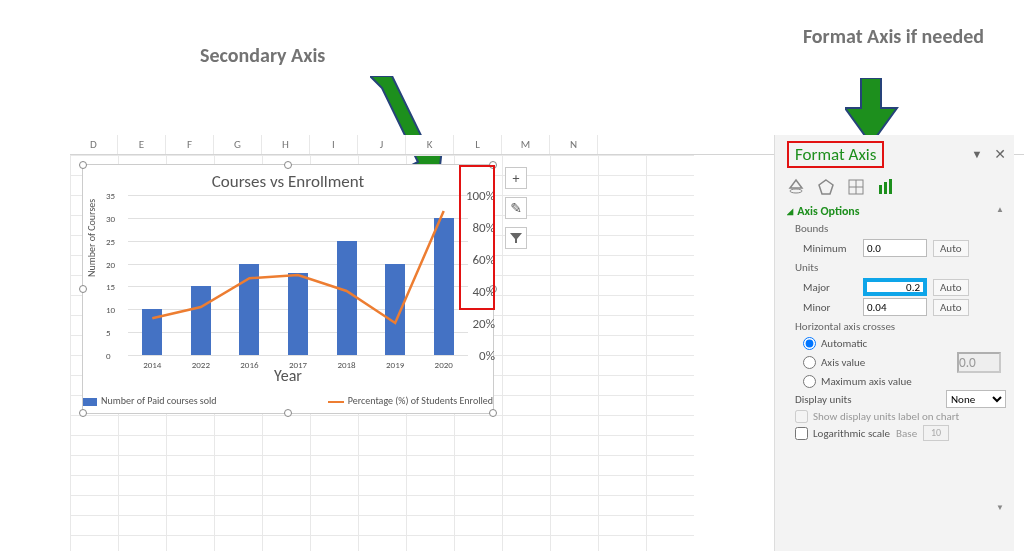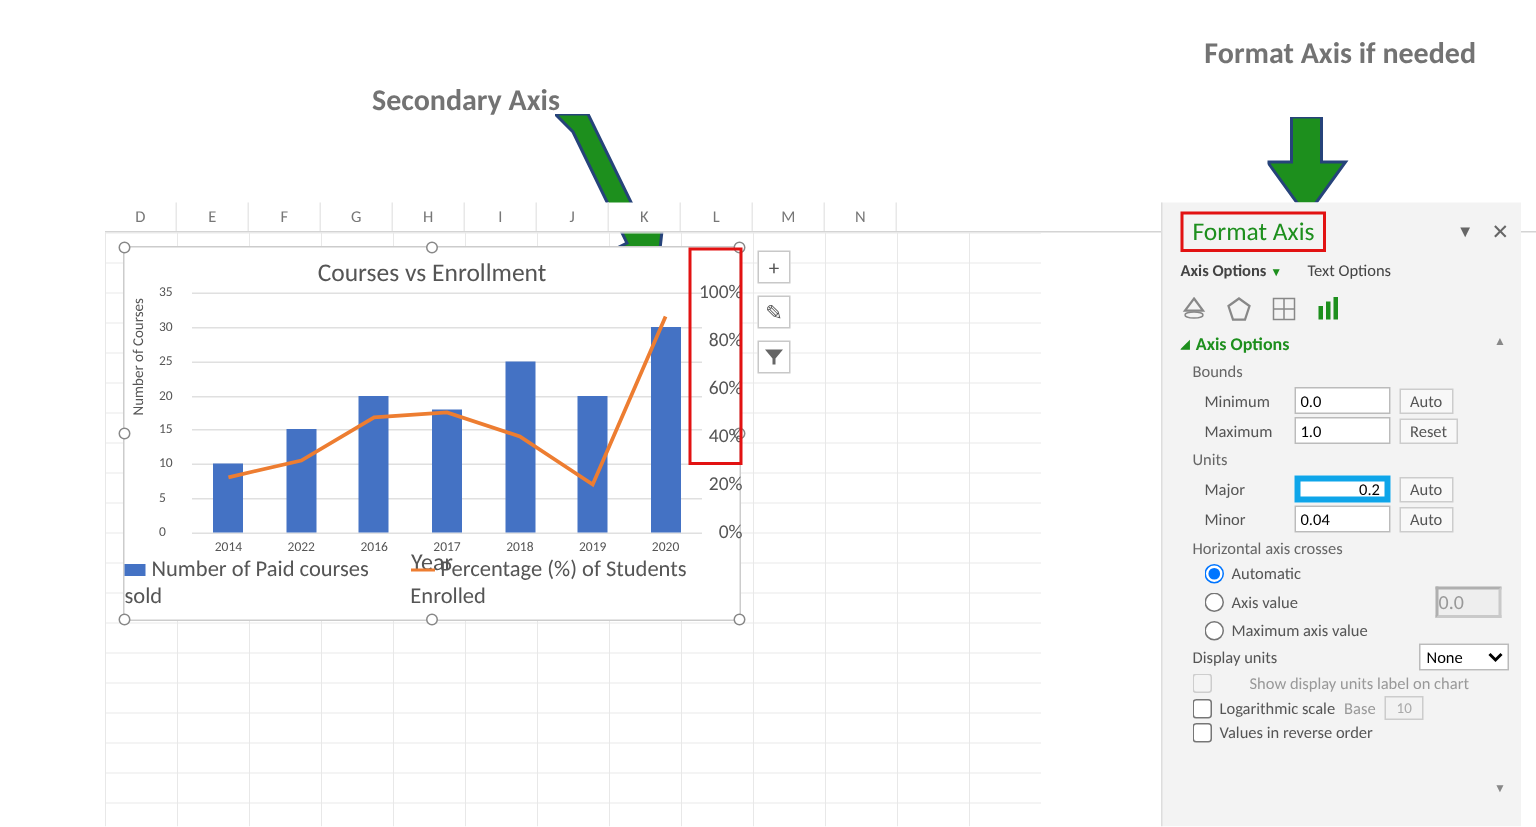--- a/index.html
+++ b/index.html
@@ -1,20 +1,20 @@
 <!DOCTYPE html>
 <html><head>
 <meta charset="utf-8">
 <style>
   * { box-sizing: border-box; margin: 0; padding: 0; font-family: Calibri, Arial, sans-serif; }
   body { background: #fff; font-size: 12px; color: #333; width: 1024px; height: 551px; position: relative; }
 
   .annotation { position: absolute; font-weight: bold; font-size: 20px; color: #737373; }
   .annotation-right { right: 40px; top: 24px; }
-  .annotation-left { left: 200px; top: 55px; margin-left: 48px; }
+  .annotation-left { left: 200px; top: 43px; }
 
   .arrow { position: absolute; }
   .arrow svg { display:block; }
 
   .spreadsheet { position:absolute; left:70px; top:135px; right:0; bottom:0; }
   .col-headers { display:flex; border-bottom:1px solid #d4d4d4; height:20px; background:#fff; }
   .col-headers div { width:48px; text-align:center; font-size:11px; color:#777; border-right:1px solid #e8e8e8; line-height:20px; }
   .grid-bg { position:absolute; left:0; top:20px; right:330px; bottom:0;
     background-image: linear-gradient(to right,#e8e8e8 1px,transparent 1px),
                       linear-gradient(to bottom,#e8e8e8 1px,transparent 1px);
@@ -28,21 +28,21 @@
 
   .chart-title { text-align:center; font-size:17px; color:#555; padding-top:6px; }
   .chart-ylabel { position:absolute; left:2px; top:45%; transform:rotate(-90deg); transform-origin:left top; font-size:10px; color:#555; white-space:nowrap;}
   .chart-xlabel { position:absolute; bottom:28px; left:0; right:0; text-align:center; font-size:16px; color:#555;}
   .plot { position:absolute; left:45px; right:25px; top:30px; bottom:58px; }
   .plot .gridline { position:absolute; left:0; right:0; height:1px; background:#e0e0e0;}
   .plot .ytick { position:absolute; left:-22px; font-size:9px; color:#555; transform:translateY(-50%);}
   .plot .y2tick { position:absolute; right:-27px; font-size:13px; color:#555; transform:translateY(-50%);}
   .plot .bar { position:absolute; bottom:0; width:20px; background:#4472c4; }
   .plot .xcat { position:absolute; bottom:-15px; font-size:9px; color:#555; width:40px; text-align:center; }
-  .legend { position:absolute; bottom:6px; left:0; right:0; display:flex; justify-content:space-between; gap:14px; font-size:15px; color:#555;}
+  .legend { position:absolute; bottom:6px; left:0; right:0; display:flex; justify-content:space-between; gap:14px; font-size:10px; color:#555;}
   .legend .sw-bar { display:inline-block; width:14px; height:8px; background:#4472c4; margin-right:4px; vertical-align:middle;}
   .legend .sw-line { display:inline-block; width:16px; height:2px; background:#ed7d31; margin-right:4px; vertical-align:middle;}
 
   .red-box-y2 { position:absolute; left:389px; top:30px; width:36px; height:145px; border:2px solid #e21212;}
   .chart-side-icons { position:absolute; left:435px; top:32px; display:flex; flex-direction:column; gap:8px;}
   .chart-side-icons .btn { width:22px; height:22px; border:1px solid #c8c8c8; background:#fff; display:flex; align-items:center;justify-content:center; font-size:14px; color:#555; cursor:pointer;}
 
   
   .pane { position:absolute; right:10px; top:0; width:240px; bottom:0; background:#f3f3f3; border-left:1px solid #ddd; padding:6px 8px 0 12px;}
   .pane-header { display:flex; align-items:center; }
@@ -62,21 +62,21 @@
   .subhead { color:#666; font-size:11px; margin:4px 0 4px 8px;}
   .row { display:flex; align-items:center; margin:2px 0 2px 16px; font-size:11px; color:#555;}
   .row label { width:60px;}
   .row input.val { width:64px; height:18px; border:1px solid #bbb; background:#fff; font-size:11px; padding:0 3px;}
   .row input.val.hi { border:4px solid #0ea5e9;text-align:right;}
   .row .btn-small { margin-left:6px; font-size:11px; padding:1px 6px; background:#f8f8f8; border:1px solid #ccc; cursor:pointer;}
   .radio-row { display:flex; align-items:center; margin:2px 0 2px 16px; font-size:11px; color:#555;}
   .radio-row input { margin-right:5px;}
   .cb-row { display:flex; align-items:center; margin:2px 0 2px 8px; font-size:11px; color:#555;}
   .cb-row input { margin-right:5px;}
-  .cb-row .dim { color:#999;margin-left:20px;}
+  .cb-row .dim { color:#999;}
   .dropdown { width:60px; height:18px; border:1px solid #bbb; background:#fff; font-size:11px; margin-left:auto;}
   .base-box{ width:26px; height:16px; border:1px solid #ccc; background:#f2f2f2; color:#aaa; font-size:10px; text-align:center; margin-left:6px;}
   .pane-scrollbar { position:absolute; right:0; top:0; bottom:0; width:12px;}
   .pane-scrollbar .up,.pane-scrollbar .down{ position:absolute; left:0; width:12px; height:12px; font-size:8px; text-align:center; color:#888;}
   .pane-scrollbar .up{top:0}.pane-scrollbar .down{bottom:0}
 </style>
 </head>
 <body>
 
 <div class="annotation annotation-right">Format Axis if needed</div>
@@ -184,24 +184,20 @@
   </div>
 
   <div class="pane">
     <div class="pane-header">
       <span class="pane-title-box">
         <span class="pane-title">Format Axis</span>
       </span>
       <span class="pane-caret">▼</span>
       <span class="pane-close">✕</span>
     </div>
-    <div class="pane-tabs">
-      <span><b>Axis Options</b> <span class="tri">▼</span></span>
-      &nbsp;<span>Text Options</span>
-    </div>
     <div class="pane-icons">
       <span class="ic">
           <svg width="18" height="18">
             <polygon points="9,2 15,10 3,10" fill="none" stroke="#888" stroke-width="1.5"></polygon>
             <ellipse cx="9" cy="13" rx="6" ry="2" fill="none" stroke="#888"></ellipse>
           </svg>
         </span>
       <span class="ic">
           <svg width="18" height="18">
             <polygon points="9,2 16,7 13,16 5,16 2,7" fill="none" stroke="#888" stroke-width="1.5"></polygon>
@@ -224,25 +220,20 @@
     </div>
 
     <div class="pane-scroll">
       <div class="section-head">Axis Options</div>
       <div class="subhead">Bounds</div>
       <div class="row">
           <label>Minimum</label>
           <input class="val" value="0.0" style="">
           <span class="btn-small">Auto</span>
         </div>
-      <div class="row">
-          <label>Maximum</label>
-          <input class="val" value="1.0" style="">
-          <span class="btn-small">Reset</span>
-        </div>
       <div class="subhead">Units</div>
       <div class="row">
           <label>Major</label>
           <input class="val hi" value="0.2" style="">
           <span class="btn-small">Auto</span>
         </div>
       <div class="row">
           <label>Minor</label>
           <input class="val" value="0.04" style="">
           <span class="btn-small">Auto</span>
@@ -268,24 +259,20 @@
       <div class="cb-row">
           <input type="checkbox" disabled="" style="">
           <span class="dim">Show display units label on chart</span>
         </div>
       <div class="cb-row">
           <input type="checkbox" style="">
           <span>Logarithmic scale</span>
           <span class="dim" style="margin-left:6px">Base</span>
           <span class="base-box">10</span>
         </div>
-      <div class="cb-row">
-          <input type="checkbox" style="">
-          <span>Values in reverse order</span>
-        </div>
 
       <div class="pane-scrollbar">
         <div class="up">▲</div>
         <div class="down">▼</div>
       </div>
     </div>
   </div>
 </div>
 
 </body></html>

